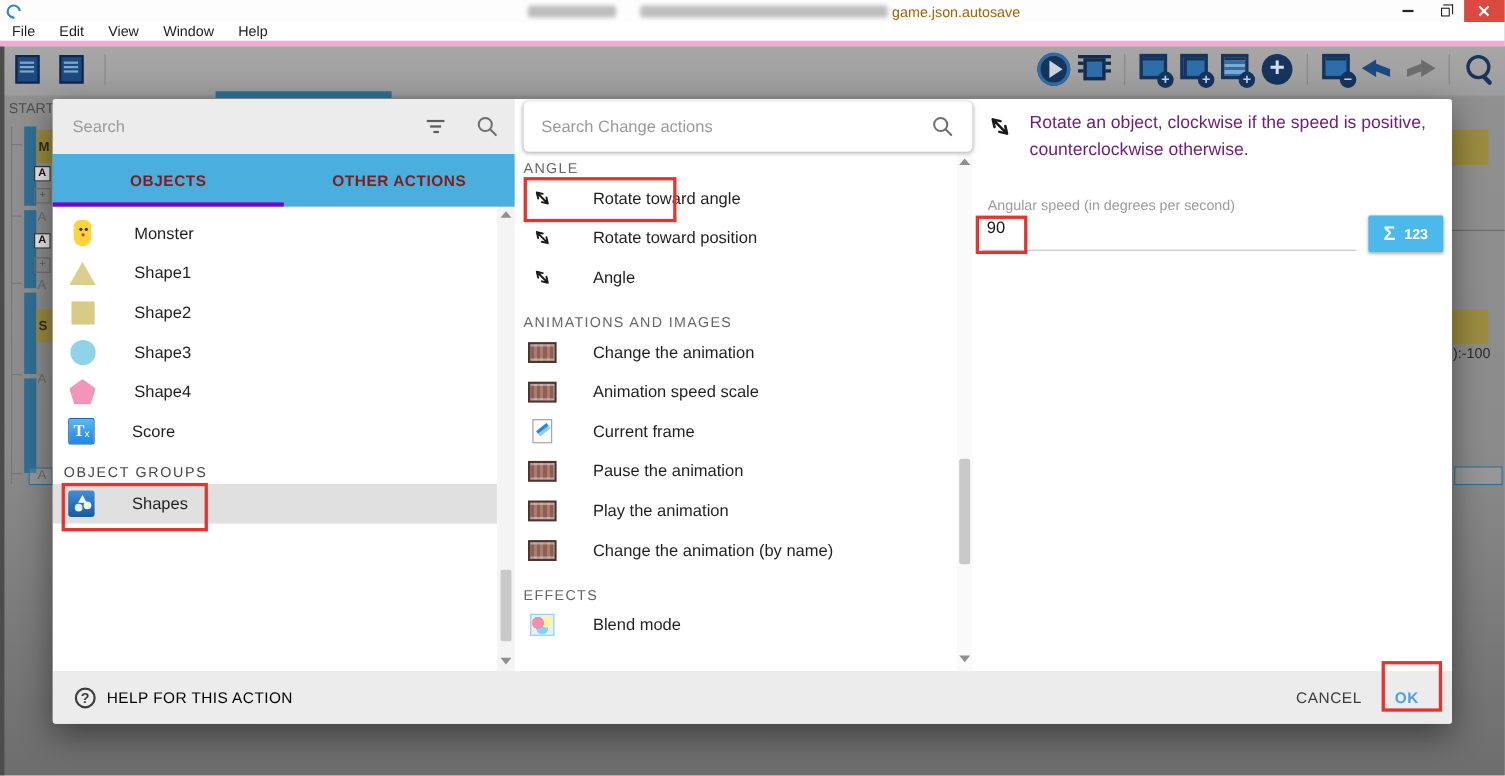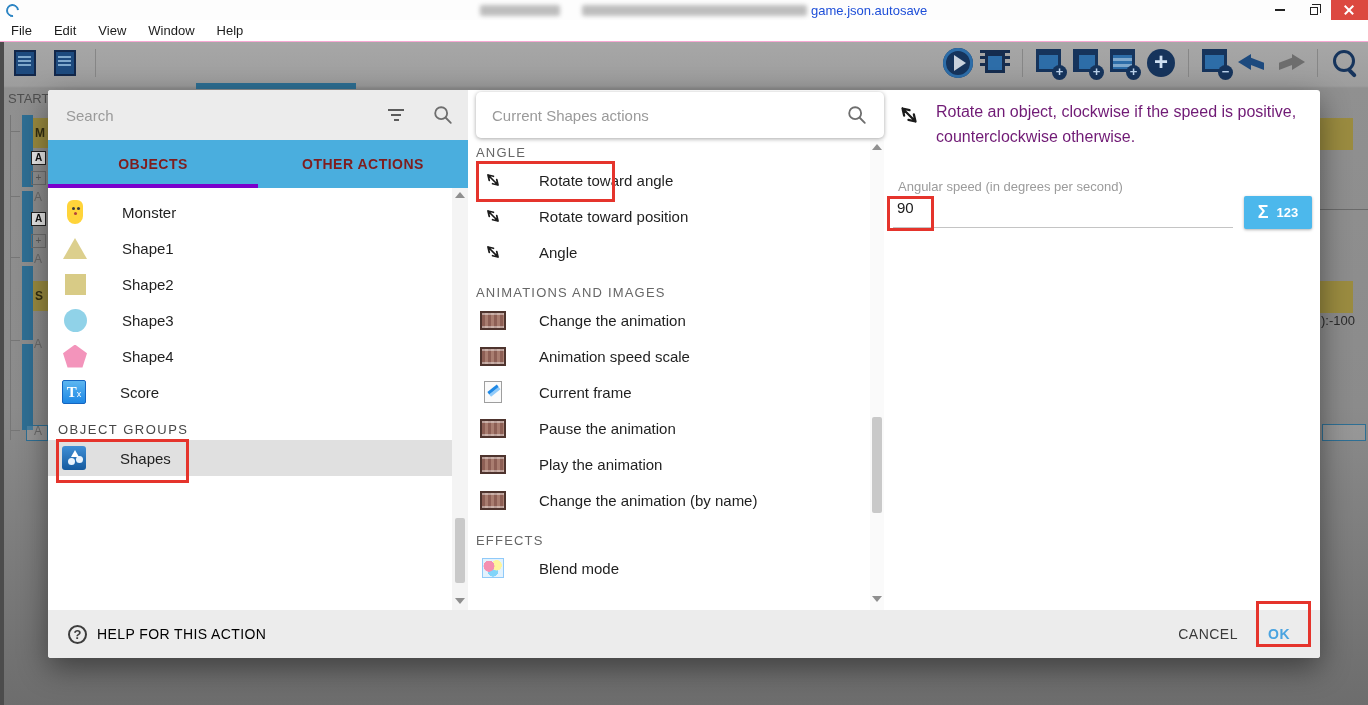--- a/index.html
+++ b/index.html
@@ -3,34 +3,34 @@
 <meta charset="utf-8">
 <style>
   * { margin:0; padding:0; box-sizing:border-box; }
   html,body { width:1368px; height:705px; overflow:hidden; }
   body { font-family:"Liberation Sans", sans-serif; position:relative; background:#8e8e8e; }
   .screen { position:absolute; inset:0; width:1368px; height:705px; }
 
   
   .titlebar { position:absolute; left:0; top:0; width:100%; height:20px; background:#fdfdfd; display:flex; align-items:center; z-index:30; }
   .app-logo { width:13px; height:13px; margin-left:6px; border:2.5px solid #2f86c4; border-radius:50%; border-right-color:transparent; transform:rotate(40deg); }
-  .title-center { position:absolute; left:480px; top:0; height:20px; display:flex; align-items:center; font-size:13px; color:#1d4ed8; }
+  .title-center { position:absolute; left:480px; top:0; height:20px; display:flex; align-items:center; font-size:13px; color:#a16207; }
   .blur { display:inline-block; height:11px; background:#bdbdbd; border-radius:2px; filter:blur(2px); margin-right:22px; }
   .blur1 { width:80px; } .blur2 { width:225px; margin-right:4px; }
   .win-controls { position:absolute; right:0; top:0; height:20px; display:flex; }
   .wc { width:34px; height:20px; display:flex; align-items:center; justify-content:center; position:relative; }
   .min-glyph { width:10px; height:2px; background:#222; display:block; }
   .restore-glyph { width:8px; height:8px; border:1.5px solid #222; display:block; position:relative; background:#fdfdfd; margin-top:2px; }
   .restore-glyph::before { content:""; position:absolute; left:1px; top:-4px; width:8px; height:8px; border:1.5px solid #222; border-left:none; border-bottom:none; }
   .wc-close { width:37px; background:#dc4940; }
   .wc-close i { position:absolute; width:12px; height:1.8px; background:#fff; left:12px; top:9px; }
   .wc-close .x1 { transform:rotate(45deg); } .wc-close .x2 { transform:rotate(-45deg); }
 
   
-  .menubar { position:absolute; left:0; top:20px; width:100%; height:22px; background:#ffffff; border-bottom:1px solid #f9a8d4; display:flex; align-items:center; z-index:29; }
+  .menubar { position:absolute; left:0; top:20px; width:100%; height:22px; background:#ffffff; border-bottom:5px solid #f9a8d4; display:flex; align-items:center; z-index:29; }
   .menu-item { padding:0 11px; font-size:13px; color:#1c1c1c; cursor:default; }
 
   
   .app-bg { position:absolute; left:0; top:42px; width:100%; height:663px; background:linear-gradient(180deg,#a7a7a7 0px,#9d9d9d 44px,#909090 46px,#8b8b8b 55%,#727272 92%,#6d6d6d 100%); z-index:1; }
   .edge-dark { position:absolute; left:0; top:42px; width:4px; height:663px; background:#4c4c4c; z-index:2; }
 
   
   .toolbar { position:absolute; left:0; top:42px; width:100%; height:44px; z-index:3; }
   .tb-left { position:absolute; left:10px; top:6px; display:flex; align-items:center; gap:10px; }
   .tb-right { position:absolute; right:8px; top:6px; display:flex; align-items:center; gap:7px; }
@@ -312,21 +312,21 @@
         </div>
       <div class="sb-track">
         <i class="sb-arrow sb-up" style="top:4px"></i>
         <i class="sb-thumb" style="top:330px;height:65px"></i>
         <i class="sb-arrow sb-down" style="bottom:6px"></i>
       </div>
     </div>
 
     <div class="panel-mid">
       <div class="mid-search">
-        <span class="ph">Current Shapes actions</span>
+        <span class="ph">Search Change actions</span>
         <span class="mag" style="margin-right:16px">
           <svg viewBox="0 0 24 24" width="22" height="22">
               <circle cx="10" cy="10" r="6.5" stroke="#6e6e6e" stroke-width="2" fill="none"></circle>
               <path d="M15 15 L20.5 20.5" stroke="#6e6e6e" stroke-width="2" stroke-linecap="round"></path>
             </svg>
         </span>
       </div>
       <div class="action-list" id="actions-list">
           <div class="section-header">ANGLE</div>
           <div class="row act-row">

